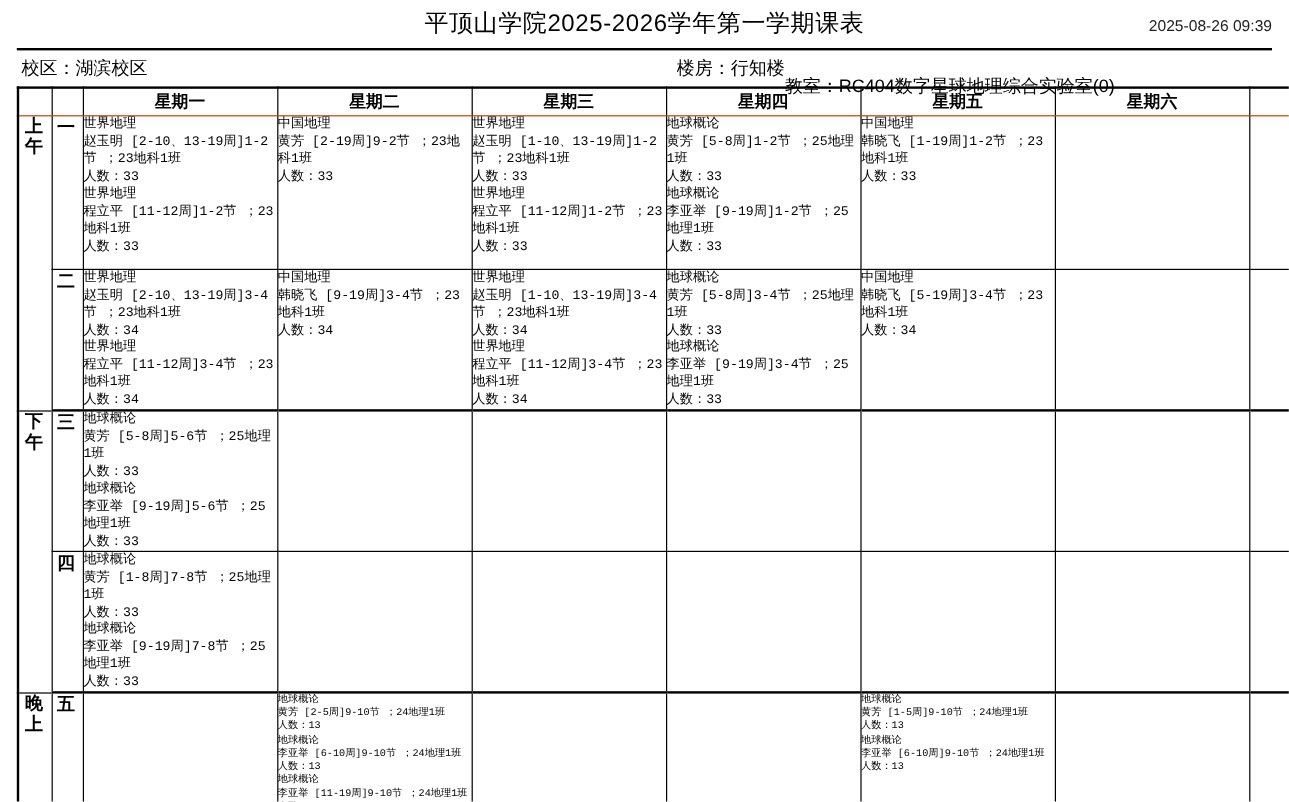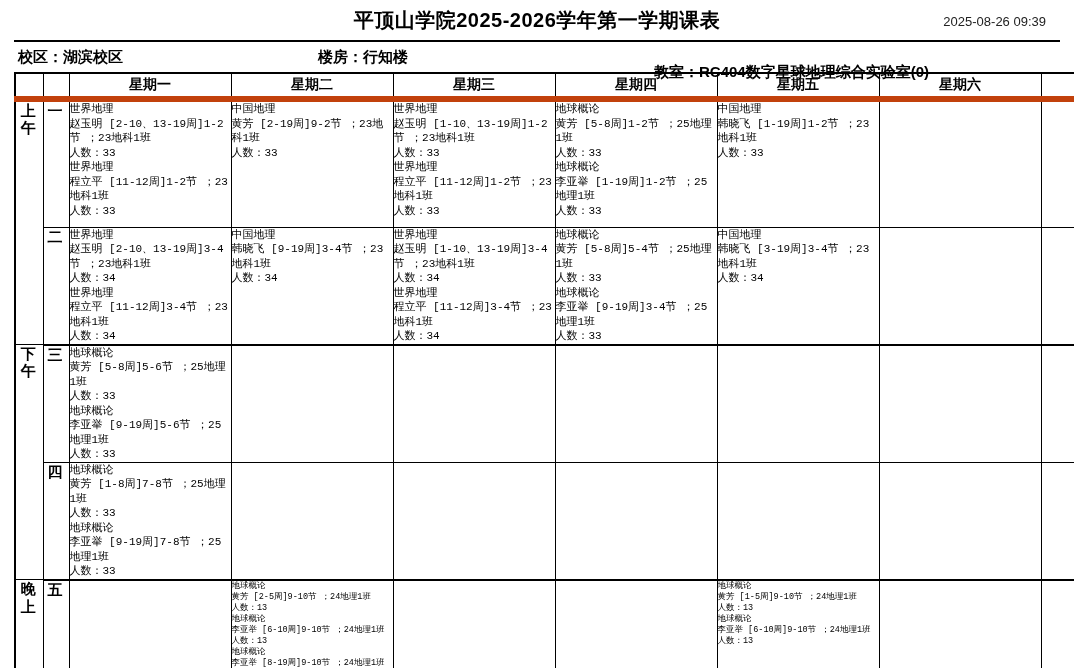--- a/index.html
+++ b/index.html
@@ -21,64 +21,64 @@
     box-sizing: border-box;
     padding: 0 14px;
   }
   .title-row {
     position: relative;
     height: 40px;
   }
   .doc-title {
     text-align: center;
     font-size: 20px;
-    font-weight: bold;
+    font-weight: normal;
     line-height: 40px;
     letter-spacing: 0.5px;
   }
   .timestamp {
     position: absolute;
-    right: 14px;
+    right: 0;
     top: 14px;
     font-size: 13px;
     color: #222;
     font-family: "Liberation Sans", sans-serif;
   }
   .info-row {
     display: flex;
     align-items: center;
     height: 30px;
     border-top: 2px solid #000;
     font-size: 15px;
-    font-weight: bold;
+    font-weight: normal;
     padding: 0 4px;
   }
   .info-campus { width: 300px; }
-  .info-building { flex: 1; text-align: left; }
+  .info-building { flex: 1; text-align: right; }
   .info-room { width: 400px; text-align: left; padding-right: 2px; margin-top: 30px;}
   table.sched {
     border-collapse: collapse;
     table-layout: fixed;
     width: 1046px;
     border-top: 2px solid #000;
     border-left: 2px solid #000;
     border-right: 2px solid #000;
   }
   table.sched th, table.sched td {
     border: 1px solid #000;
     vertical-align: top;
     padding: 0;
   }
   table.sched th {
     height: 22px;
     font-size: 14px;
     font-weight: bold;
     text-align: center;
     vertical-align: middle;
-    border-bottom: 6px solid #c2410c;
+    border-bottom: 1px solid #c2410c;
   }
   .col-ampm { width: 28px; }
   .col-period { width: 26px; }
   .col-day { width: 162px; }
   td.ampm, td.period {
     text-align: center;
     vertical-align: middle;
     font-size: 15px;
     font-weight: bold;
     letter-spacing: 2px;
@@ -166,21 +166,21 @@
             <div>人数：33</div>
             <div>世界地理</div>
             <div>程立平 [11-12周]1-2节 ；23地科1班</div>
             <div>人数：33</div>
           </td>
         <td class="cell">
             <div>地球概论</div>
             <div>黄芳 [5-8周]1-2节 ；25地理1班</div>
             <div>人数：33</div>
             <div>地球概论</div>
-            <div>李亚举 [1-19周]1-2节 ；25地理1班</div>
+            <div>李亚举 [9-19周]1-2节 ；25地理1班</div>
             <div>人数：33</div>
           </td>
         <td class="cell">
             <div>中国地理</div>
             <div>韩晓飞 [1-19周]1-2节 ；23地科1班</div>
             <div>人数：33</div>
           </td>
         <td class="cell"></td>
         <td class="cell"></td>
       </tr>
@@ -202,29 +202,29 @@
         <td class="cell thickbottom">
             <div>世界地理</div>
             <div>赵玉明 [1-10、13-19周]3-4节 ；23地科1班</div>
             <div>人数：34</div>
             <div>世界地理</div>
             <div>程立平 [11-12周]3-4节 ；23地科1班</div>
             <div>人数：34</div>
           </td>
         <td class="cell thickbottom">
             <div>地球概论</div>
-            <div>黄芳 [5-8周]5-4节 ；25地理1班</div>
+            <div>黄芳 [5-8周]3-4节 ；25地理1班</div>
             <div>人数：33</div>
             <div>地球概论</div>
             <div>李亚举 [9-19周]3-4节 ；25地理1班</div>
             <div>人数：33</div>
           </td>
         <td class="cell thickbottom">
             <div>中国地理</div>
-            <div>韩晓飞 [3-19周]3-4节 ；23地科1班</div>
+            <div>韩晓飞 [5-19周]3-4节 ；23地科1班</div>
             <div>人数：34</div>
           </td>
         <td class="cell thickbottom"></td>
         <td class="cell thickbottom"></td>
       </tr>
       <tr style="height:110px;">
         <td class="ampm" rowspan="2">
           <span><div>下</div><div>午</div></span>
         </td>
         <td class="period">三</td>
@@ -267,21 +267,21 @@
         <td class="period">五</td>
         <td class="cell small"></td>
         <td class="cell small">
             <div>地球概论</div>
             <div>黄芳 [2-5周]9-10节 ；24地理1班</div>
             <div>人数：13</div>
             <div>地球概论</div>
             <div>李亚举 [6-10周]9-10节 ；24地理1班</div>
             <div>人数：13</div>
             <div>地球概论</div>
-            <div>李亚举 [8-19周]9-10节 ；24地理1班</div>
+            <div>李亚举 [11-19周]9-10节 ；24地理1班</div>
             <div>人数：13</div>
           </td>
         <td class="cell small"></td>
         <td class="cell small"></td>
         <td class="cell small">
             <div>地球概论</div>
             <div>黄芳 [1-5周]9-10节 ；24地理1班</div>
             <div>人数：13</div>
             <div>地球概论</div>
             <div>李亚举 [6-10周]9-10节 ；24地理1班</div>

